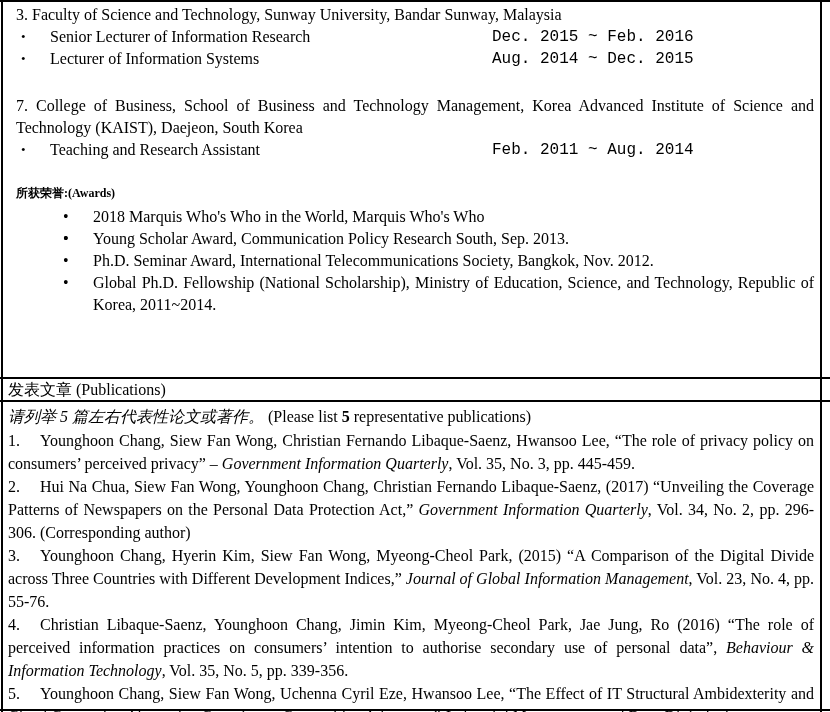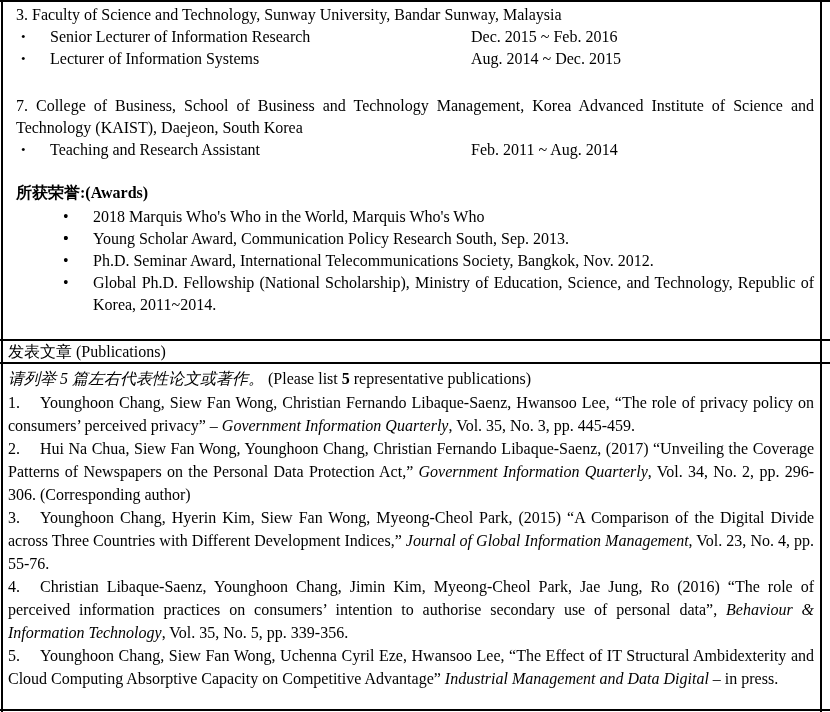--- a/index.html
+++ b/index.html
@@ -25,32 +25,33 @@
   .row-a {
     height: 339px;
     box-sizing: border-box;
     padding: 4px 16px 0 16px;
     overflow: hidden;
   }
   .sec-header { margin: 0; line-height: 22px; text-align: justify; }
   .sec4 { margin-top: 25px; }
   .pos-row { position: relative; padding-left: 34px; line-height: 22px; }
   .pos-bullet { position: absolute; left: 5px; font-size: 13px; }
-  .pos-date { position: absolute; left: 455px; }
-  .awards-heading { margin: 21px 0 2px 0; font-weight: bold; line-height: 22px; font-size: 16px; }
+  .pos-date { position: absolute; left: 476px; font-family: Liberation Mono, monospace; }
+  .awards-heading { margin: 21px 0 2px 0; font-weight: bold; line-height: 22px; font-size: 12px; }
   .award-item { position: relative; padding-left: 77px; line-height: 22px; text-align: justify; }
   .award-bullet { position: absolute; left: 47px; }
 
   .row-b {
     height: 25px;
     box-sizing: border-box;
     border-top: 2px solid #000;
     border-bottom: 2px solid #000;
     padding: 0 8px;
     line-height: 21px;
+    margin-top: 38px;
   }
 
   .row-c {
     box-sizing: border-box;
     padding: 3px 16px 16px 8px;
     height: 348px;
     overflow: hidden;
   }
   .instruction { margin: 0 0 1px 0; line-height: 23px; }
   .pub { margin: 0; line-height: 23px; text-align: justify; }

